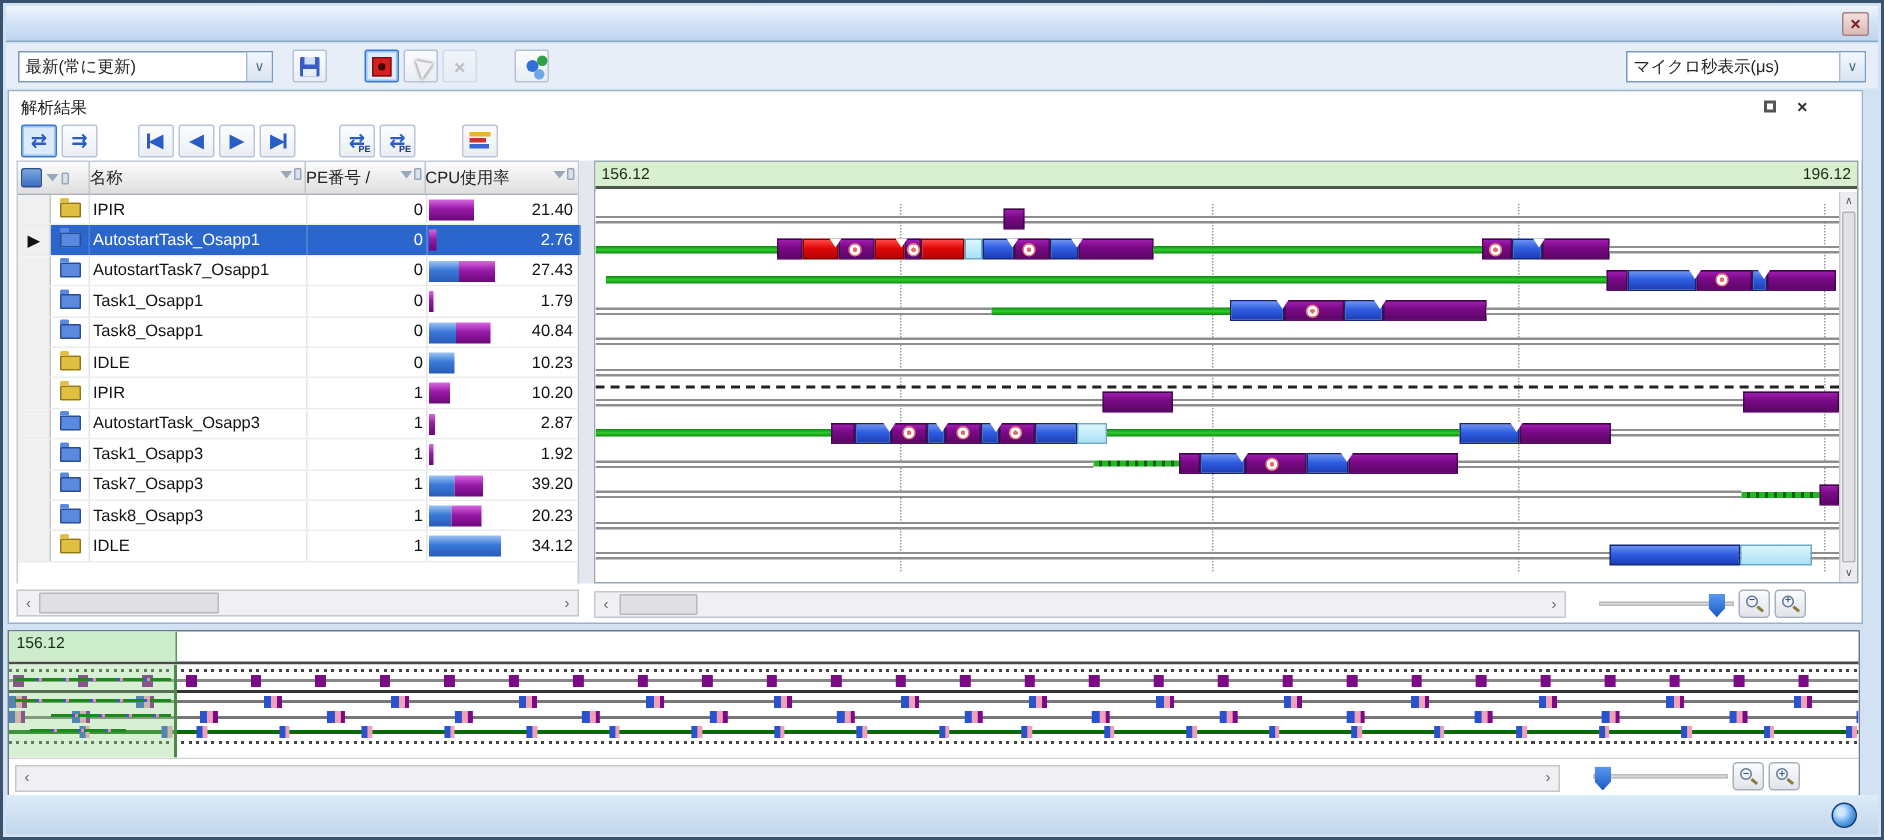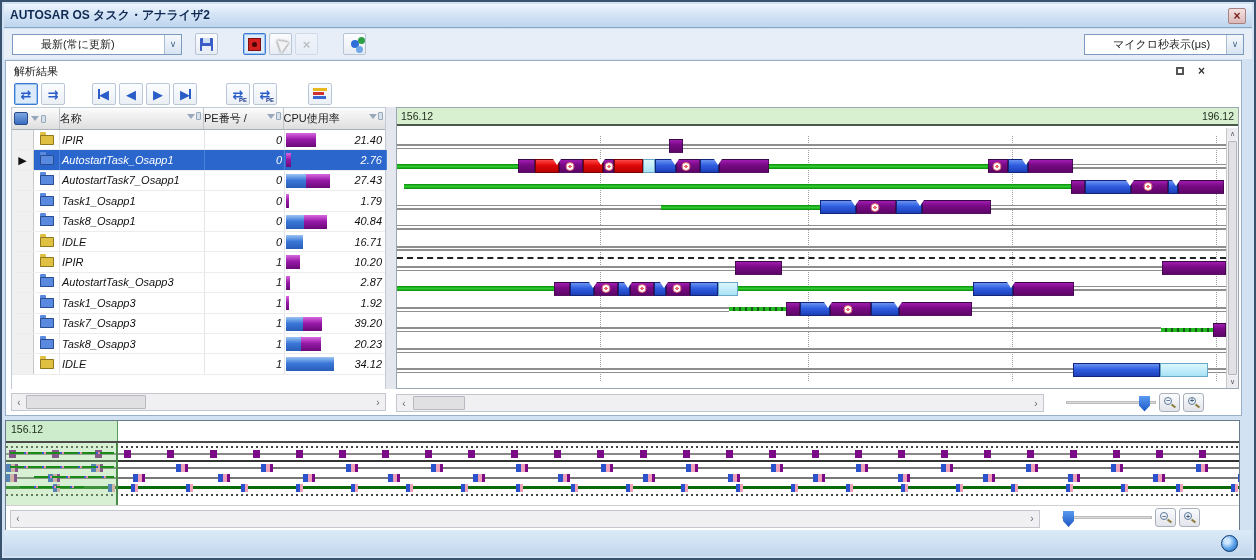--- a/index.html
+++ b/index.html
@@ -10,21 +10,21 @@
   .titlebar { position:absolute; left:2px; top:2px; right:2px; height:24px;
     background:linear-gradient(180deg,#eef5fd 0%,#d4e4f6 45%,#bed5ee 100%);
     border-bottom:1px solid #8aa5c2; display:flex; align-items:center; padding:0 6px; }
   .titlebar .title { font-size:12px; font-weight:bold; color:#0f2a52; }
   .btn-close-win { margin-left:auto; width:18px; height:16px; background:linear-gradient(180deg,#f3e0e0,#dcb9b9);
     border:1px solid #a88080; border-radius:2px; color:#7a1e1e; font-size:12px; font-weight:bold;
     display:flex; align-items:center; justify-content:center; line-height:1; cursor:default; }
 
   
   .toolbar { position:absolute; left:2px; top:27px; right:2px; height:30px; background:#e7eef8; display:flex; align-items:center; padding:0 8px; }
-  .combo { height:21px; background:#fff; border:1px solid #7a9ac0; display:flex; align-items:center; font-size:11px; color:#222;padding-left:24px; }
+  .combo { height:21px; background:#fff; border:1px solid #7a9ac0; display:flex; align-items:center; font-size:11px; color:#222; }
   .combo .val { flex:1; padding:0 4px; white-space:nowrap; overflow:hidden; }
   .combo .arrow { width:17px; height:100%; background:linear-gradient(180deg,#f4f8fc,#d8e4f2); border-left:1px solid #a8bcd4; color:#49688f; font-size:9px; display:flex; align-items:center; justify-content:center; }
   .tbtn { width:23px; height:22px; margin-left:3px; background:linear-gradient(180deg,#fbfcfe,#e8edf4); border:1px solid #b6c4d6; border-radius:2px; display:flex; align-items:center; justify-content:center; position:relative; }
   .tbtn.sel { border:1px solid #3a7ad0; box-shadow:0 0 0 1px #9cc3ee inset; background:#dcebfb; }
   .tbtn.disabled { opacity:.45; }
   .gap10{ width:10px; } .gap22{ width:22px; }
 
   .icon-floppy { width:13px; height:13px; background:#3a5cc8; border-radius:1px; position:relative; }
   .icon-floppy:before { content:""; position:absolute; left:3px; top:0; width:7px; height:5px; background:#cfe0f4; }
   .icon-floppy:after { content:""; position:absolute; left:2px; bottom:0; width:9px; height:5px; background:#e8eef8; }
@@ -63,21 +63,21 @@
   .gantt-col { flex:1; position:relative; border:1px solid #9aa6b4; }
 
   
   .thead { height:22px; display:flex; flex:none; background:linear-gradient(180deg,#fcfcfc,#dedede); border-bottom:1px solid #aab0b8; }
   .th { border-right:1px solid #c0c6cc; display:flex; align-items:center; justify-content:flex-start; font-size:11px; color:#222; position:relative; }
   .th .filters { position:absolute; right:2px; top:4px; display:flex; align-items:center; gap:1px; }
   .funnel { width:0; height:0; border-left:4px solid transparent; border-right:4px solid transparent; border-top:5px solid #98a8bc; }
   .pin { width:5px; height:8px; border:1px solid #98a8bc; border-radius:1px; background:#d8e0ea; }
   .th0 { width:48px; justify-content:flex-start; padding-left:2px; }
   .icon-tree { width:14px; height:13px; background:linear-gradient(180deg,#7ca8e0,#3a6cc0); border:1px solid #2a4c8a; border-radius:2px; margin-right:3px; }
-  .tbody { flex:none;font-style:italic; }
+  .tbody { flex:none; }
   .trow { height:20.4px; display:flex; border-bottom:1px solid #ececec; background:#fff; }
   .trow .c { display:flex; align-items:center; font-size:11px; color:#111; overflow:hidden; white-space:nowrap; border-right:1px solid #e2e6ea; }
   .c-marker { width:22px; flex:none; background:#f0f0f0; border-right:1px solid #c8c8c8 !important; justify-content:center; font-size:9px; color:#222; }
   .c-icon { width:26px; flex:none; justify-content:center; }
   .c-name { width:145px; flex:none; padding-left:2px; }
   .c-pe { width:80px; flex:none; justify-content:flex-end; padding-right:2px; }
   .c-cpu { width:102px; flex:none; position:relative; justify-content:flex-end; padding-right:4px; }
   .cpu-bar { position:absolute; left:1px; top:3px; height:14px; display:flex; }
   .cpu-bar .bb { background:linear-gradient(180deg,#9cc4f2 0%,#3a78d8 45%,#2a5cb8 100%); }
   .cpu-bar .bp { background:linear-gradient(180deg,#d868e0 0%,#981aa8 45%,#6a0878 100%); }
@@ -148,21 +148,20 @@
   
   .statusbar { position:absolute; left:2px; right:2px; bottom:2px; height:26px; background:linear-gradient(180deg,#dcebf8,#c2d6ec); display:flex; align-items:center; justify-content:flex-end; padding:0 14px; }
   .globe { width:17px; height:17px; border-radius:50%; border:1px solid #0e3a70; background:radial-gradient(circle at 35% 35%,#cfe8ff 0 18%,#5aa0e8 55%,#1a5cb0 100%); }
 </style>
 </head>
 <body>
 
 <div class="window">
 
   <div class="titlebar">
-    <span class="title">AUTOSAR OS タスク・アナライザ2</span>
     <span class="btn-close-win">×</span>
   </div>
 
   <div class="toolbar">
     <div class="combo" style="width:170px">
       <span class="val">最新(常に更新)</span>
       <span class="arrow">∨</span>
     </div>
     <span class="gap10"></span>
     <div class="tbtn">
@@ -347,21 +346,21 @@
               <div class="c c-marker"></div>
               <div class="c c-icon">
                 <span class="fold sys"></span>
               </div>
               <div class="c c-name">IDLE</div>
               <div class="c c-pe">0</div>
               <div class="c c-cpu">
                 <span class="cpu-bar">
                   <span class="bb" style="width:17.1px"></span>
                 </span>
-                <span style="position:relative;z-index:2">16.71</span>
+                <span style="position:relative;z-index:2">10.23</span>
               </div>
             </div>
             <div class="trow">
               <div class="c c-marker"></div>
               <div class="c c-icon">
                 <span class="fold sys"></span>
               </div>
               <div class="c c-name">IPIR</div>
               <div class="c c-pe">1</div>
               <div class="c c-cpu">

